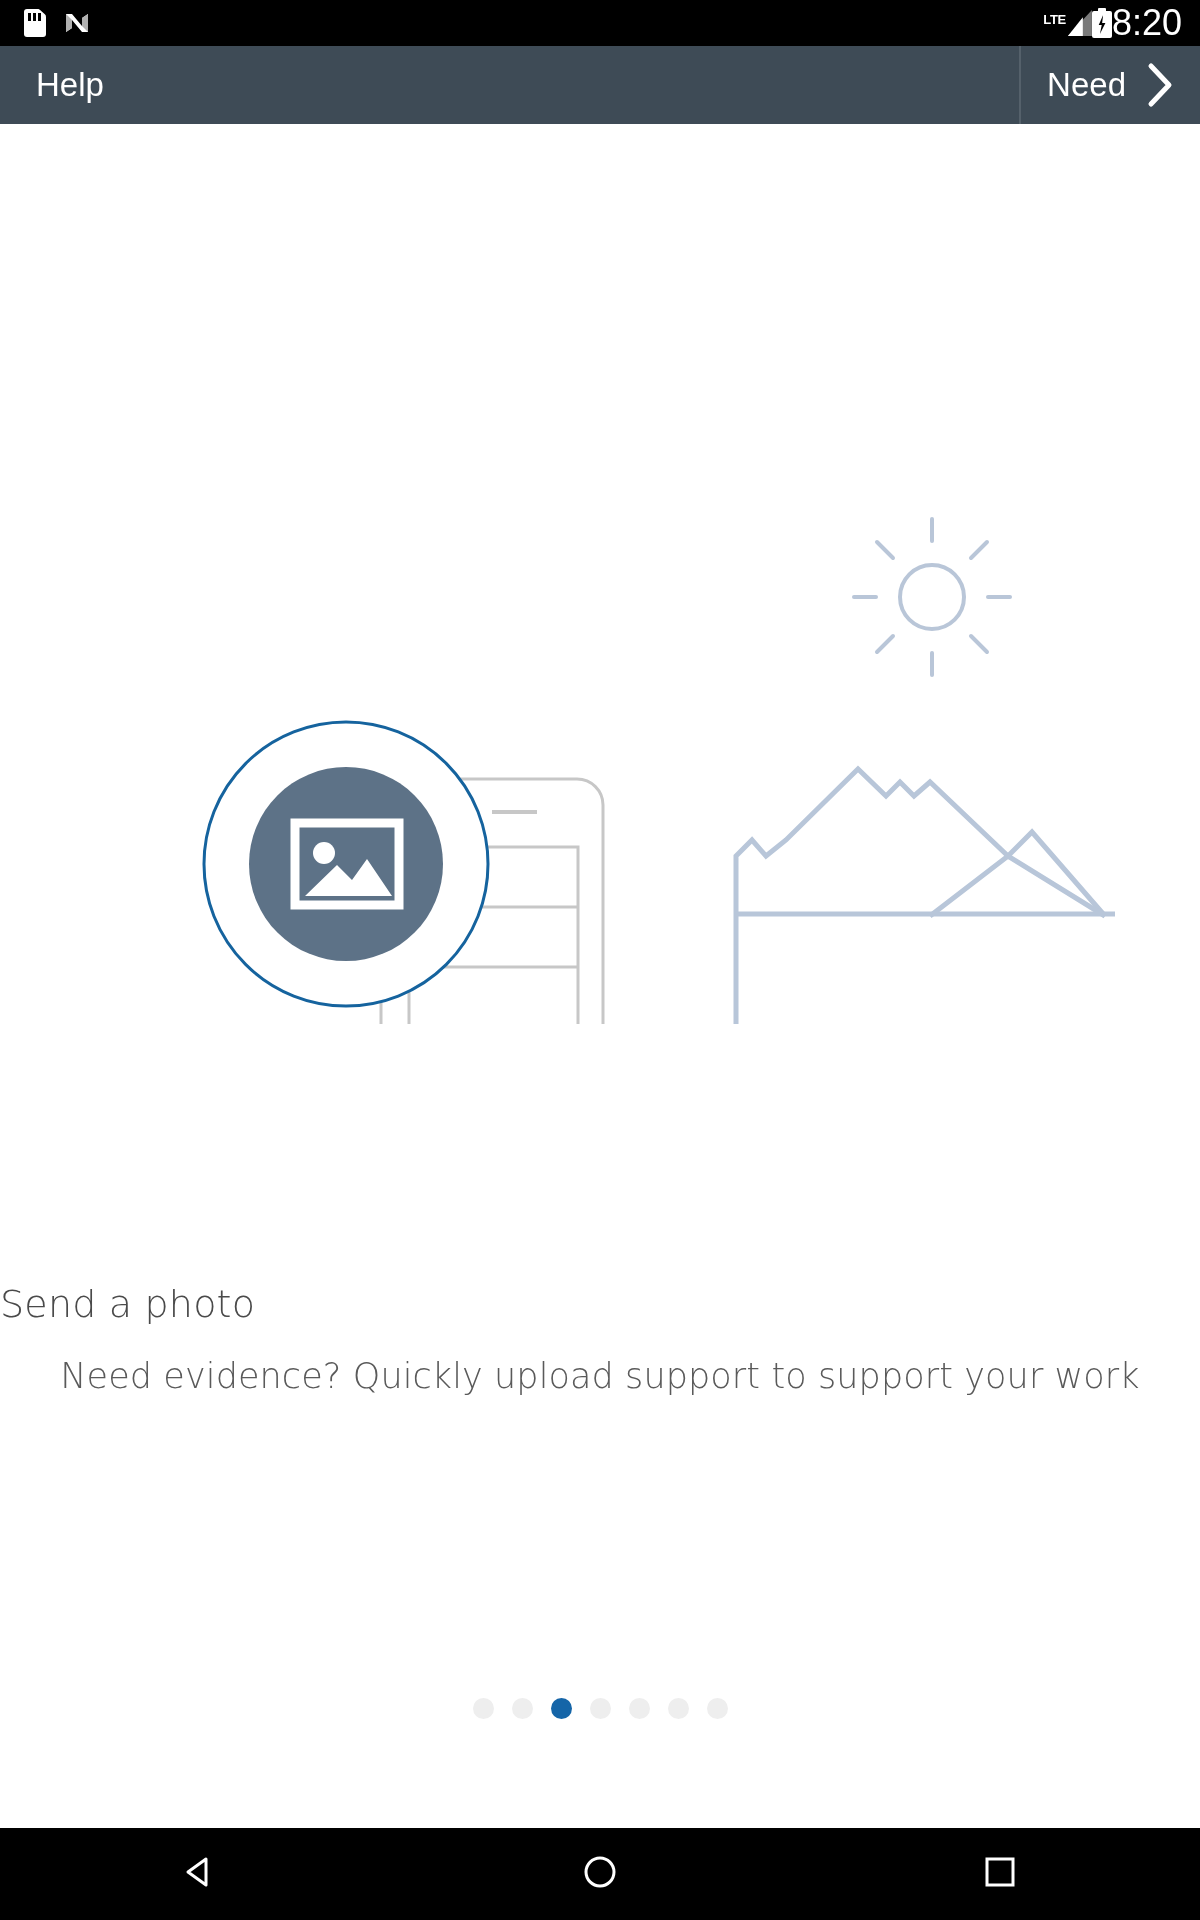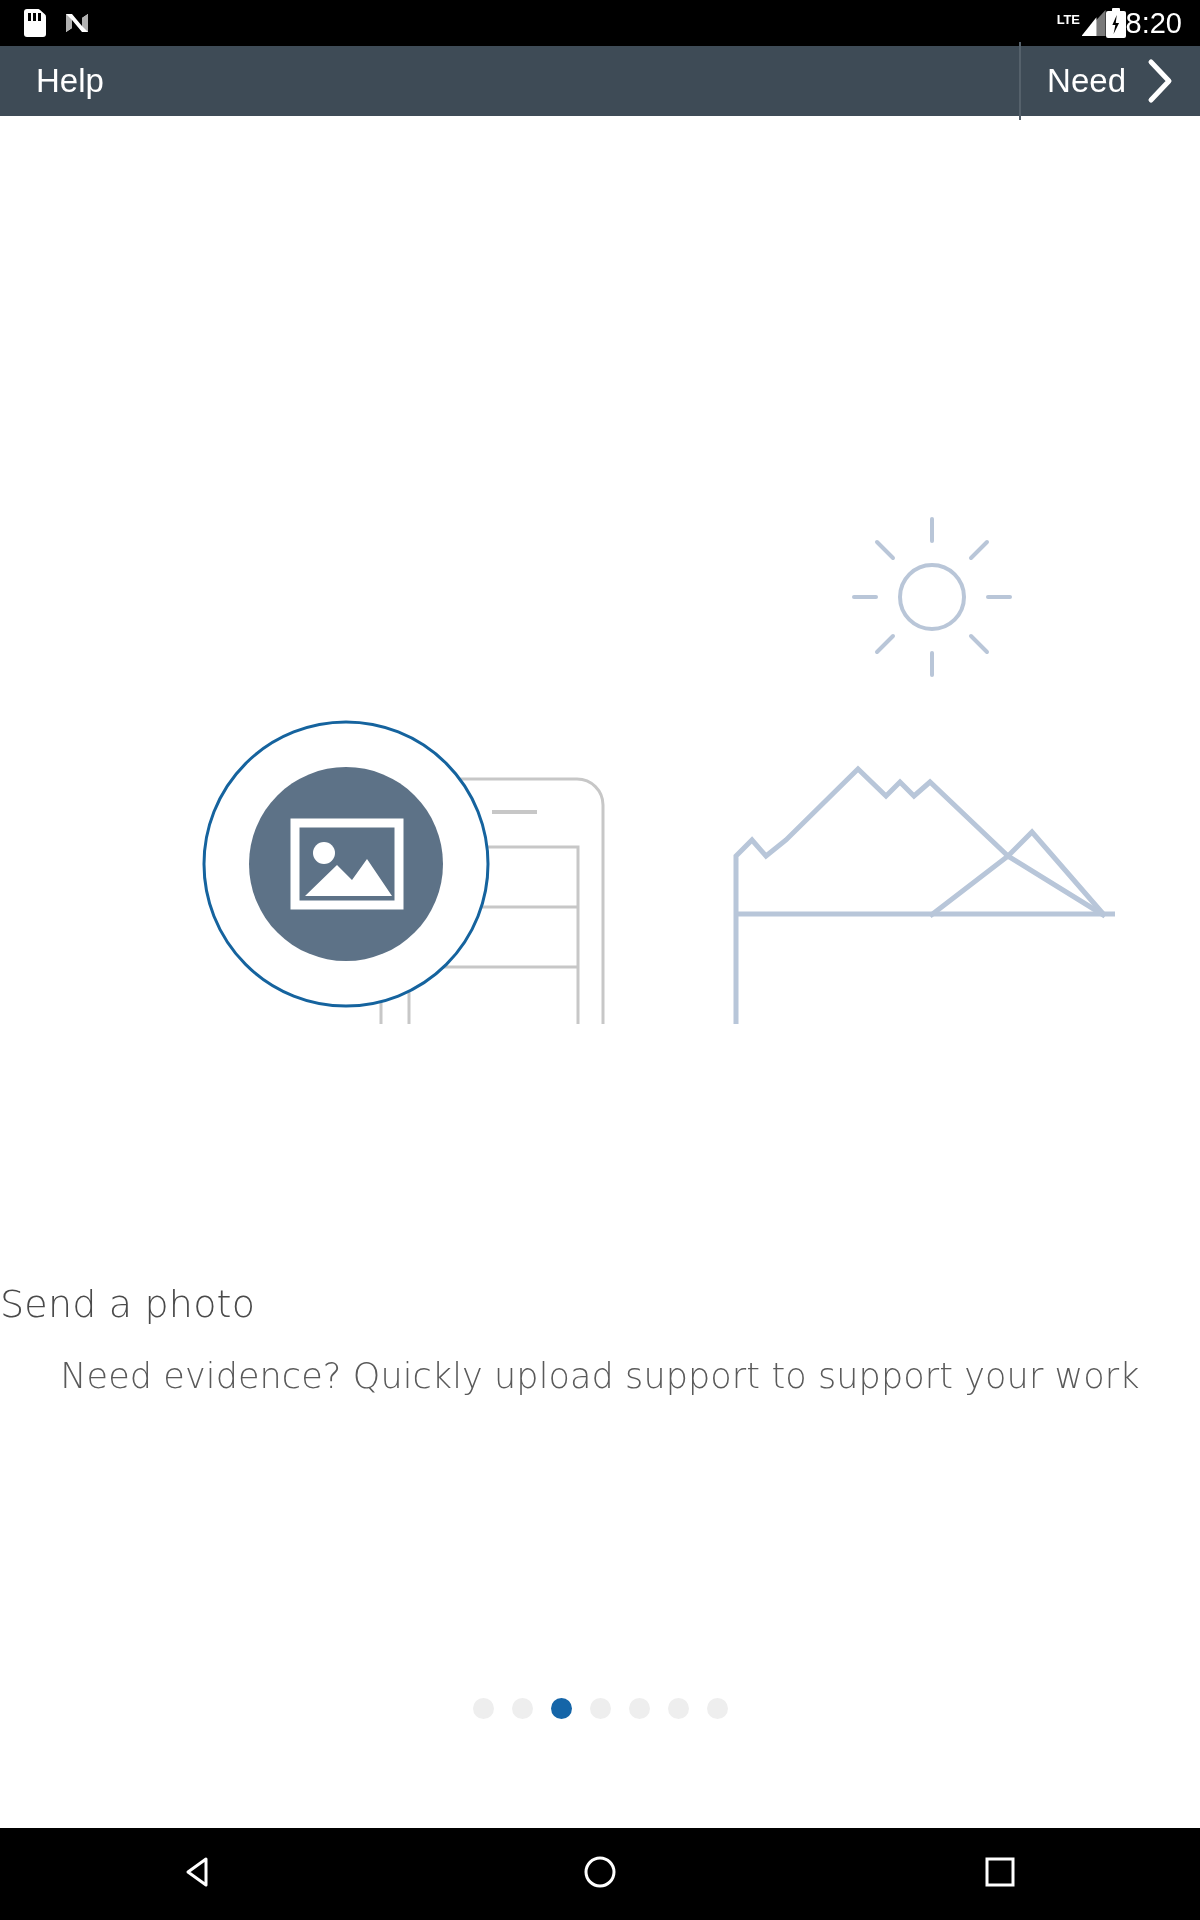--- a/index.html
+++ b/index.html
@@ -71,28 +71,28 @@
   .battery-icon .cap {
     position:absolute; top:0; left:6px;
     width:8px; height:4px; background:#ffffff; border-radius:1px;
   }
   .battery-icon .bolt {
     position:absolute; top:7px; left:5px;
     width:10px; height:19px; background:#000000;
     clip-path: polygon(62% 0, 18% 52%, 48% 52%, 30% 100%, 85% 42%, 52% 42%);
   }
   .clock {
-    color:#ffffff; font-size:29px; line-height:1;
+    color:#ffffff; font-size:36px; line-height:1;
     font-family:"Liberation Sans", sans-serif;
   }
 
   
   .app-bar {
     position:absolute; top:46px; left:0;
-    width:1200px; height:70px;
+    width:1200px; height:78px;
     background:#3e4b56;
     display:flex; align-items:center;
   }
   .help-label {
     color:#ffffff; font-size:33px; font-weight:300;
     margin-left:36px;
     font-family:"Liberation Sans", sans-serif;
   }
   .next-wrap {
     margin-left:auto; height:78px;

